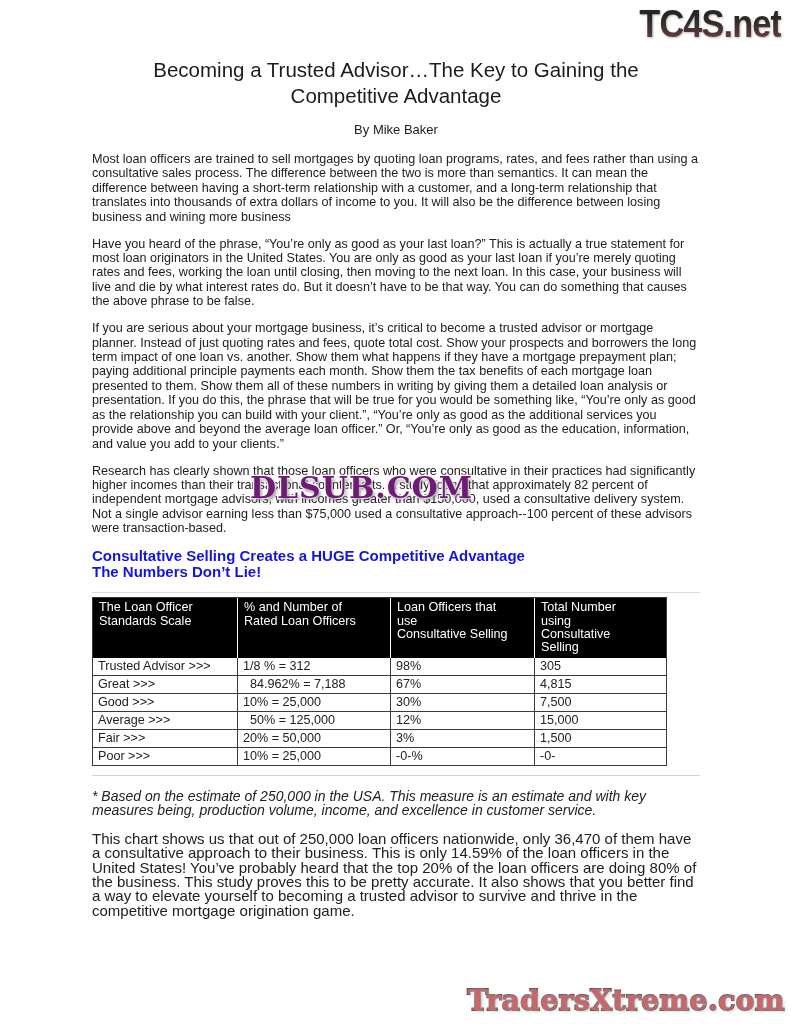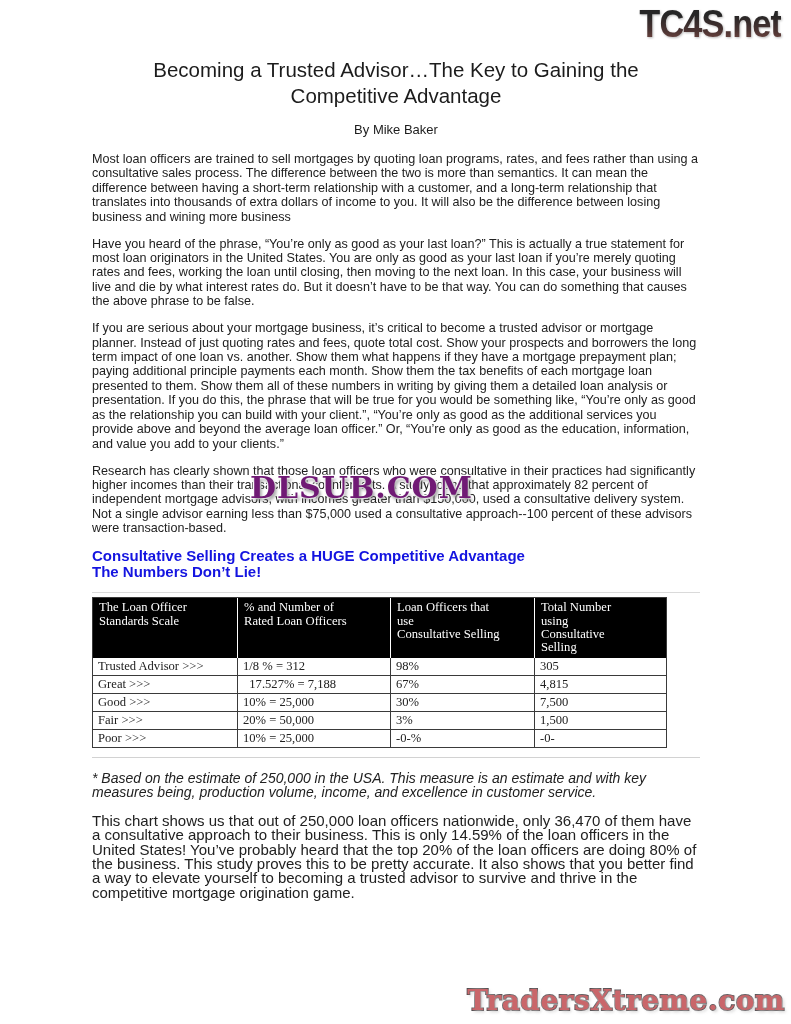--- a/index.html
+++ b/index.html
@@ -29,21 +29,20 @@
   .para.first { margin-top:15px; }
 
   .section-heading {
     margin-top:12px; font-size:15px; line-height:16px; font-weight:700;
     color:#1414e0; white-space:pre-line;
   }
 
   .table-block {
     margin-top:12px; border-top:1px solid #dadada; border-bottom:1px solid #d2d2d2;
     padding:4px 0 9px 0;
-    font-family:Liberation Serif, serif;
   }
   table.lo-table {
     border-collapse:separate; border-spacing:0; width:573px;
     border:1px solid #3a3a3a; font-size:12.6px; table-layout:fixed;
   }
   table.lo-table th {
     background:#000; color:#fff; font-weight:400; text-align:left; vertical-align:top;
     padding:3px 6px; line-height:13.4px; white-space:pre-line;
     border-right:1px solid #fff;
   }
@@ -120,29 +119,35 @@
         </thead>
         <tbody>
           <tr>
             <td>Trusted Advisor &gt;&gt;&gt;</td>
             <td>1/8 % = 312</td>
             <td>98%</td>
             <td>305</td>
           </tr>
           <tr>
             <td>Great &gt;&gt;&gt;</td>
-            <td>  17.527% = 7,188</td>
+            <td>  84.962% = 7,188</td>
             <td>67%</td>
             <td>4,815</td>
           </tr>
           <tr>
             <td>Good &gt;&gt;&gt;</td>
             <td>10% = 25,000</td>
             <td>30%</td>
             <td>7,500</td>
+          </tr>
+          <tr>
+            <td>Average &gt;&gt;&gt;</td>
+            <td>  50% = 125,000</td>
+            <td>12%</td>
+            <td>15,000</td>
           </tr>
           <tr>
             <td>Fair &gt;&gt;&gt;</td>
             <td>20% = 50,000</td>
             <td>3%</td>
             <td>1,500</td>
           </tr>
           <tr>
             <td>Poor &gt;&gt;&gt;</td>
             <td>10% = 25,000</td>

